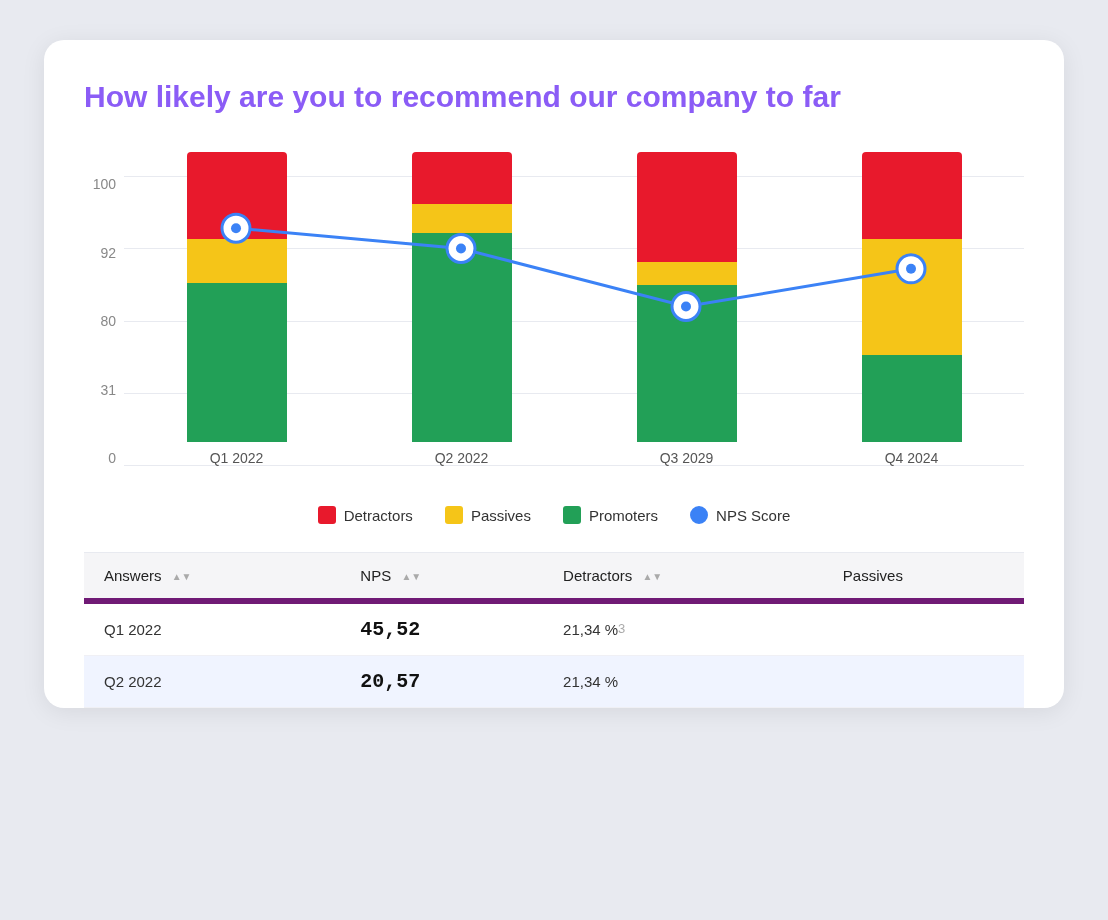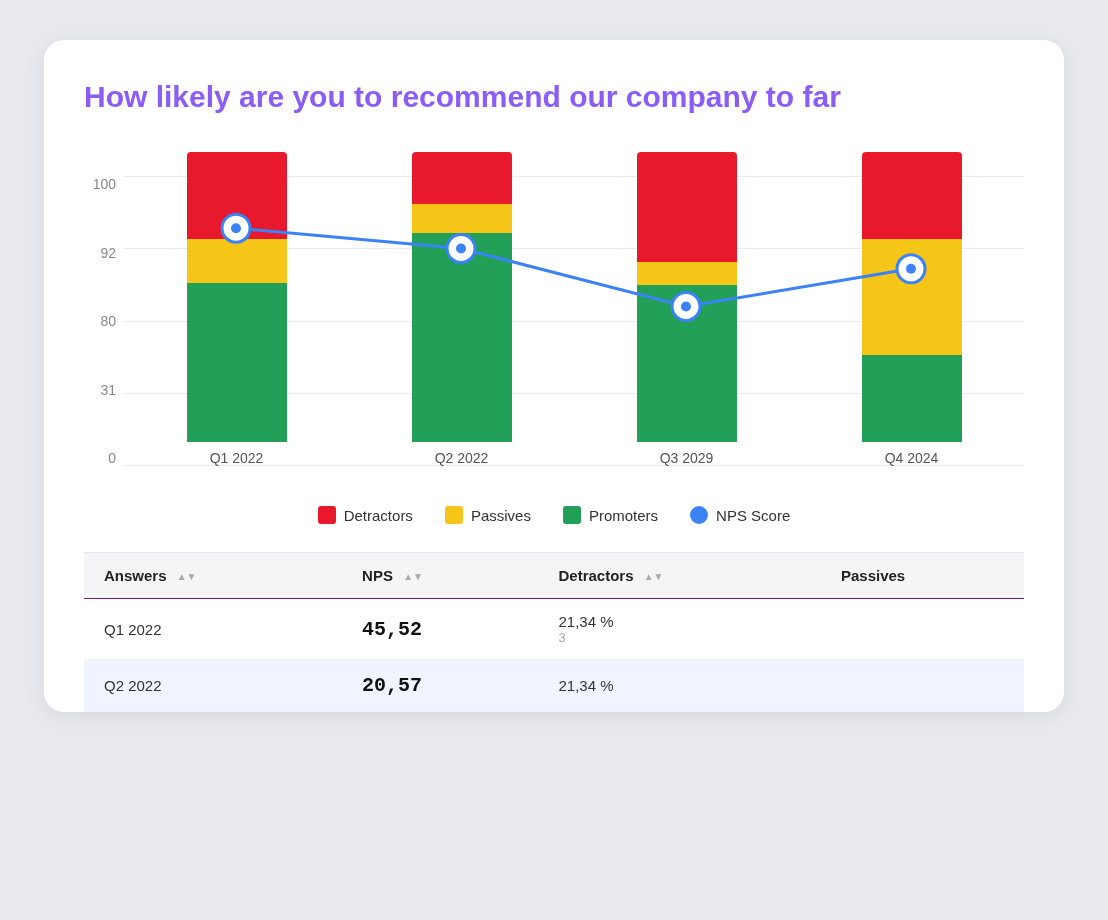--- a/index.html
+++ b/index.html
@@ -145,23 +145,23 @@
     }
     table {
       width: 100%;
       border-collapse: collapse;
     }
     th {
       background: #f5f5f7;
       padding: 14px 20px;
       text-align: left;
       font-size: 15px;
-      font-weight: 700;
+      font-weight: 400;
       color: #222;
-      border-bottom: 1px solid #701a75;
+      border-bottom: 6px solid #701a75;
       white-space: nowrap;
     }
     th .sort-arrows {
       display: inline-flex;
       flex-direction: column;
       margin-left: 6px;
       vertical-align: middle;
       line-height: 1;
       font-size: 10px;
       color: #aaa;
@@ -184,21 +184,21 @@
     .pct-value {
       font-size: 15px;
       color: #333;
     }
     .count-value {
       font-size: 13px;
       color: #aaa;
     }
     .td-multi {
       display: flex;
-      flex-direction: column;
+      flex-direction: row;
     }
   </style>
 </head>
 <body>
 
 <div class="card">
   <div class="chart-title">How likely are you to recommend our company to far</div>
 
   <div class="chart-area">
 

